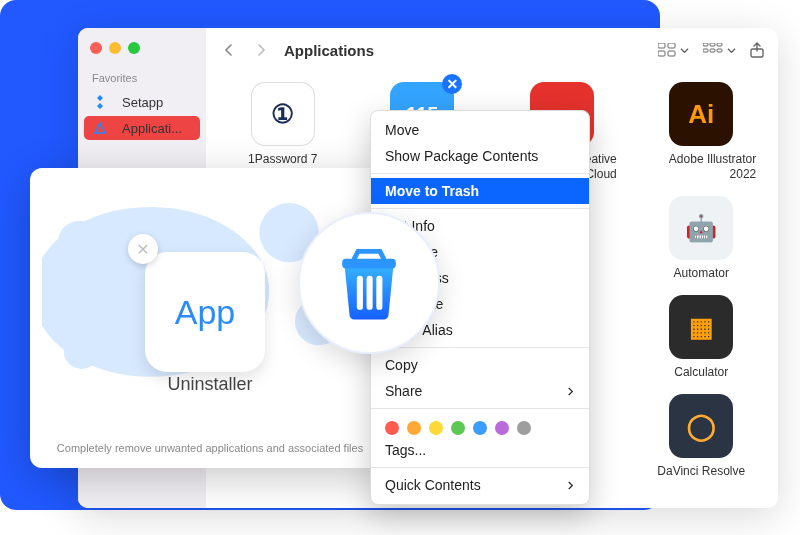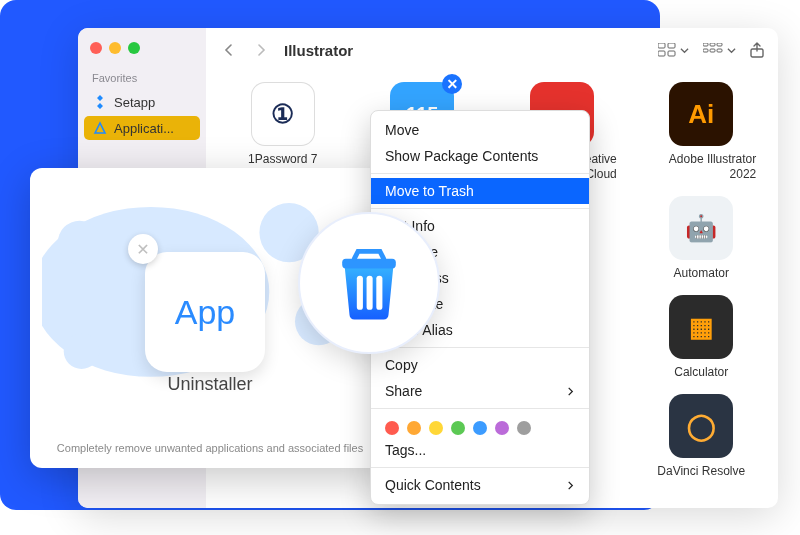--- a/index.html
+++ b/index.html
@@ -4,38 +4,38 @@
 <style>
   * { box-sizing: border-box; margin: 0; padding: 0; }
   body { font-family: -apple-system, BlinkMacSystemFont, "Segoe UI", sans-serif; background: #fff; width: 800px; height: 535px; overflow: hidden; position: relative; }
   .blue-bg { position: absolute; left: 0; top: 0; width: 660px; height: 510px; background: #2159ff; border-radius: 16px; }
   
   .finder { position: absolute; left: 78px; top: 28px; width: 700px; height: 480px; background: #fff; border-radius: 10px; box-shadow: 0 8px 40px rgba(0,0,0,.15); display: flex; overflow: hidden; }
   .sidebar { width: 128px; background: #f2eff4; padding: 10px 6px; }
   .traffic { display: flex; gap: 7px; padding: 4px 6px 14px 6px; }
   .tdot { width: 12px; height: 12px; border-radius: 50%; }
   .sb-hdr { font-size: 11px; color: #8a8990; padding: 4px 8px 4px 8px; }
-  .sb-item { display: flex; align-items: center; gap: 6px; font-size: 13px; color: #333; padding: 4px 8px; border-radius: 5px; margin-top: 2px; }
-  .sb-item.sel { background: #eab308; }
+  .sb-item { display: flex; align-items: center; gap: 14px; font-size: 13px; color: #333; padding: 4px 8px; border-radius: 5px; margin-top: 2px; }
+  .sb-item.sel { background: #ef4444; }
   .sb-icon { width: 16px; height: 16px; display: flex; align-items: center; justify-content: center; }
   .main { flex: 1; display: flex; flex-direction: column; }
   .toolbar { display: flex; align-items: center; gap: 14px; height: 44px; padding: 0 14px; }
   .chev { width: 18px; height: 18px; display: flex; align-items: center; justify-content: center; color: #777; }
   .title { font-size: 15px; font-weight: 600; color: #333; }
   .spacer { flex: 1; }
   .tb-btn { color: #666; display: flex; align-items: center; gap: 4px; font-size: 13px; }
   .grid { flex: 1; padding: 10px 14px 0 14px; display: grid; grid-template-columns: repeat(4, 1fr); gap: 14px 14px; align-content: start; }
   .app { display: flex; flex-direction: column; align-items: center; gap: 6px; }
   .app .tile { width: 64px; height: 64px; border-radius: 14px; display: flex; align-items: center; justify-content: center; font-weight: 700; color: #fff; font-size: 26px; position: relative; }
   .app .name { font-size: 12px; color: #333; text-align: right; line-height: 1.25; max-width: 110px; }
   .badge-x { position: absolute; top: -8px; right: -8px; width: 20px; height: 20px; border-radius: 50%; background: #1a73ff; color: #fff; font-size: 14px; display: flex; align-items: center; justify-content: center; }
   
   .ctxmenu { position: absolute; left: 370px; top: 110px; width: 220px; background: #fff; border: 1px solid #ddd; border-radius: 8px; box-shadow: 0 10px 30px rgba(0,0,0,.22); padding: 6px 0; font-size: 14px; color: #222; z-index: 30; }
   .ctxmenu .mi { padding: 5px 14px; display: flex; align-items: center; justify-content: space-between; }
-  .ctxmenu .mi.hl { background: #0a66ff; color: #fff; }
+  .ctxmenu .mi.hl { background: #0a66ff; color: #fff; font-weight: bold; }
   .ctxmenu .sep { height: 1px; background: #e6e6e6; margin: 4px 0; }
   .tag-row { display: flex; gap: 8px; padding: 8px 14px 2px 14px; }
   .tag-dot { width: 14px; height: 14px; border-radius: 50%; }
   
   .unin { position: absolute; left: 30px; top: 168px; width: 360px; height: 300px; background: #fff; border-radius: 12px; box-shadow: 0 10px 40px rgba(0,0,0,.22); overflow: hidden; z-index: 20; }
   .unin .paint { position: absolute; inset: 12px 12px 84px 12px; }
   .unin .paint svg { width: 100%; height: 100%; }
   .unin .apptile { position: absolute; left: 115px; top: 84px; width: 120px; height: 120px; background: #fff; border-radius: 22px; box-shadow: 0 6px 16px rgba(0,0,0,.12); display: flex; align-items: center; justify-content: center; }
   .unin .apptile span { font-size: 34px; font-weight: 500; color: #2a8bff; }
   .unin .xbtn { position: absolute; left: 98px; top: 66px; width: 30px; height: 30px; border-radius: 50%; background: #fff; box-shadow: 0 2px 6px rgba(0,0,0,.18); display: flex; align-items: center; justify-content: center; color: #bfbfbf; font-size: 16px; }
@@ -83,21 +83,21 @@
       <div class="chev">
           <svg viewBox="0 0 12 12" width="12" height="12">
             <path d="M8 1 3 6l5 5" fill="none" stroke="#888" stroke-width="1.6" stroke-linecap="round"></path>
           </svg>
         </div>
       <div class="chev">
           <svg viewBox="0 0 12 12" width="12" height="12">
             <path d="M4 1l5 5-5 5" fill="none" stroke="#bbb" stroke-width="1.6" stroke-linecap="round"></path>
           </svg>
         </div>
-      <div class="title">Illustrator</div>
+      <div class="title">Applications</div>
       <div class="spacer"></div>
       <div class="tb-btn">
         <svg viewBox="0 0 18 14" width="18" height="14">
             <rect x="0" y="0" width="7" height="5" rx="1" fill="none" stroke="#666"></rect>
             <rect x="10" y="0" width="7" height="5" rx="1" fill="none" stroke="#666"></rect>
             <rect x="0" y="8" width="7" height="5" rx="1" fill="none" stroke="#666"></rect>
             <rect x="10" y="8" width="7" height="5" rx="1" fill="none" stroke="#666"></rect>
           </svg>
         <svg viewBox="0 0 10 10" width="9" height="9">
             <path d="M1 3l4 4 4-4" fill="none" stroke="#666" stroke-width="1.4"></path>

